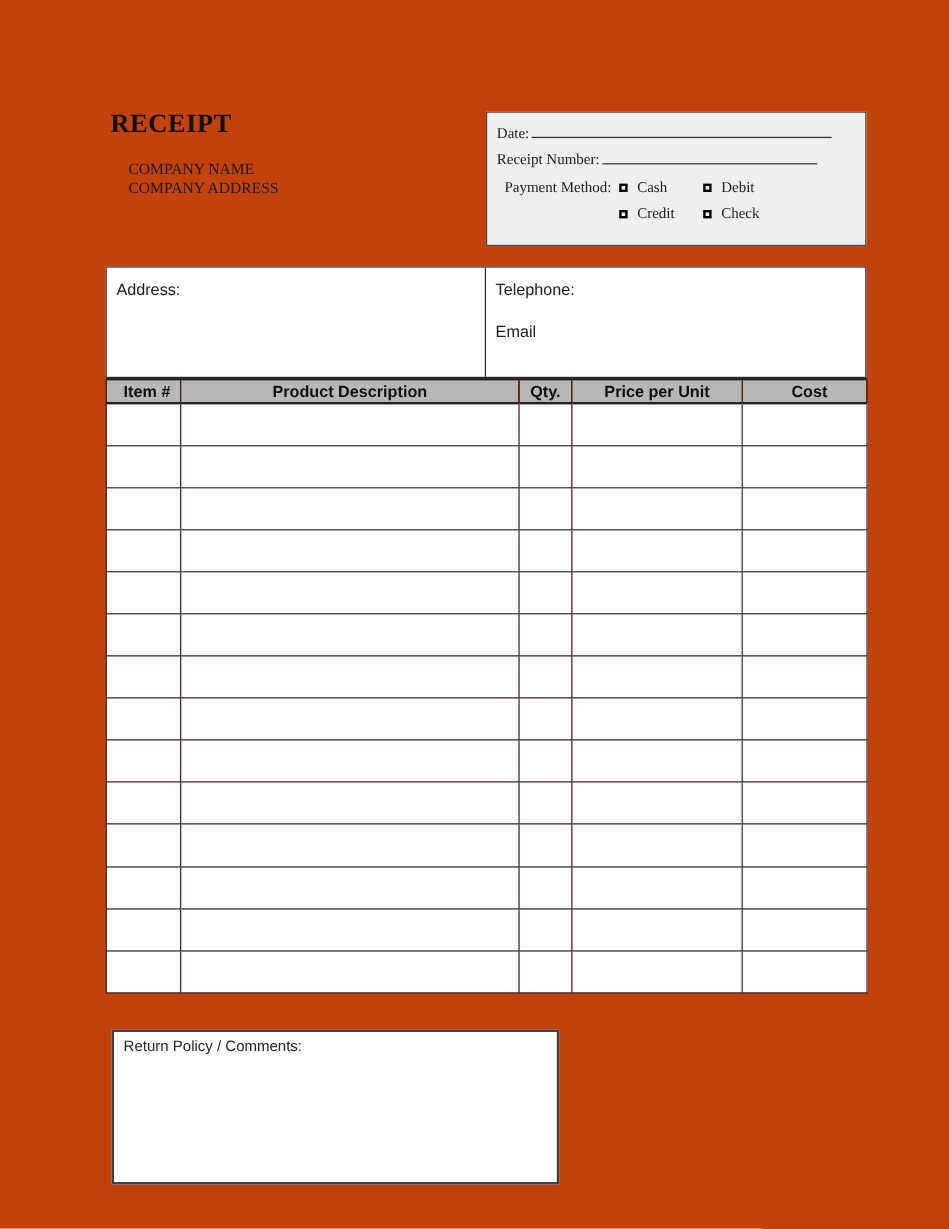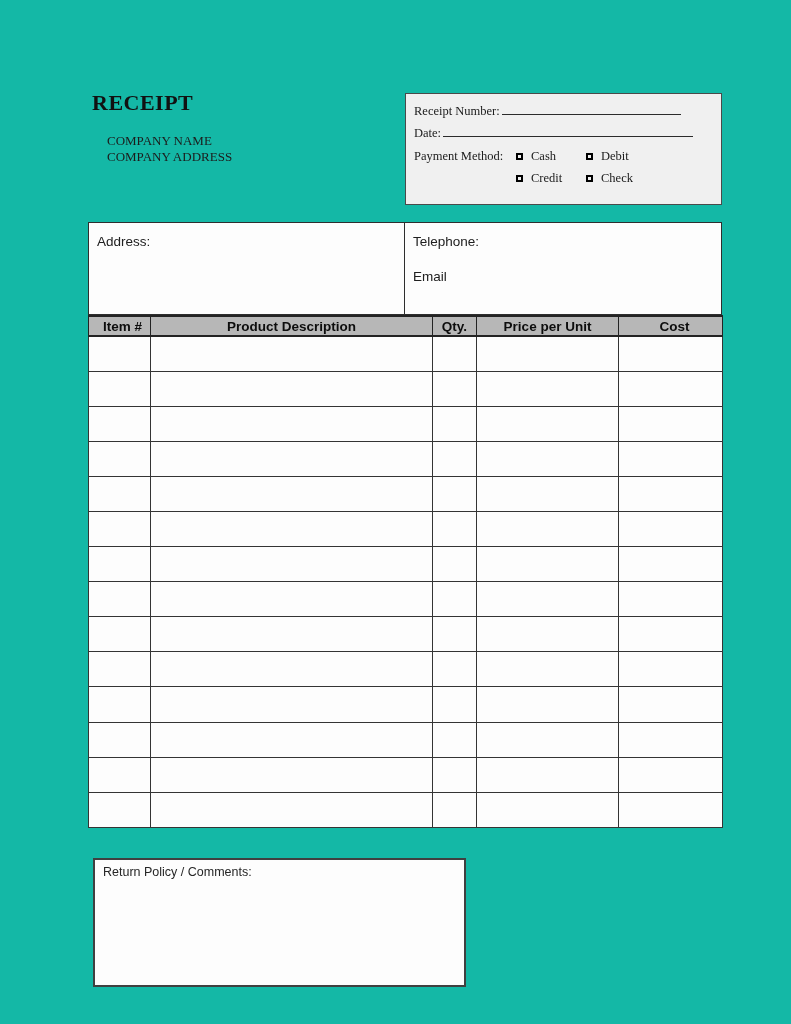--- a/index.html
+++ b/index.html
@@ -1,40 +1,40 @@
 <!DOCTYPE html>
 <html><head>
 <meta charset="utf-8">
 <style>
   * { margin:0; padding:0; box-sizing:border-box; }
   html,body { background:#ffffff; }
   .page {
     position:relative; width:791px; height:1024px; margin:0 auto;
-    background:#14b8a6; overflow:hidden;
+    background:#c2410c; overflow:hidden;
     font-family:"Liberation Sans", sans-serif; color:#161616;text-decoration:underline;
   }
 
   
   .brand { position:absolute; left:92px; top:90px; font-family:"Liberation Serif", serif; }
   .brand-title { font-size:22px; font-weight:bold; letter-spacing:0.5px; color:#111; }
   .brand-lines { margin-top:17px; font-size:13px; line-height:16px; color:#1c1c1c;margin-left:15px; }
 
   
   .receipt-box {
     position:absolute; left:405px; top:93px; width:317px; height:112px;
     background:#f0f0f0; border:1px solid #4a4a4a;
     font-family:"Liberation Serif", serif; font-size:12.5px; color:#1a1a1a;
     padding:7px 10px 0 8px;
   }
   .info-row { display:flex; align-items:baseline; height:22px; }
   .blank-line { flex:1; border-bottom:1px solid #2b2b2b; height:14px; margin-left:2px; }
   .blank-line.rn { margin-right:30px; }
   .blank-line.dt { margin-right:18px; }
   .pay-row { display:flex; align-items:center; height:22px; }
-  .pay-label { width:102px; flex:0 0 102px; }
+  .pay-label { width:102px; flex:0 0 102px;text-align:center; }
   .pay-indent { width:102px; flex:0 0 102px; }
   .pay-opt { display:flex; align-items:center; }
   .pay-opt.w1 { width:70px; flex:0 0 70px; }
   .checkbox {
     display:inline-block; width:7px; height:7px; border:2px solid #000;
     margin-right:8px; background:#f0f0f0; flex:0 0 auto;
   }
 
   
   .customer-box {
@@ -85,26 +85,26 @@
   <div class="brand">
     <div class="brand-title">RECEIPT</div>
     <div class="brand-lines">
       <div>COMPANY NAME</div>
       <div>COMPANY ADDRESS</div>
     </div>
   </div>
 
   <div class="receipt-box">
     <div class="info-row">
+      <span>Date:</span>
+      <span class="blank-line dt"></span>
+    </div>
+    <div class="info-row">
       <span>Receipt Number:</span>
       <span class="blank-line rn"></span>
-    </div>
-    <div class="info-row">
-      <span>Date:</span>
-      <span class="blank-line dt"></span>
     </div>
     <div class="pay-row">
       <span class="pay-label">Payment Method:</span>
       <span class="pay-opt w1">
         <span class="checkbox"></span>
         <span>Cash</span>
       </span>
       <span class="pay-opt">
         <span class="checkbox"></span>
         <span>Debit</span>

